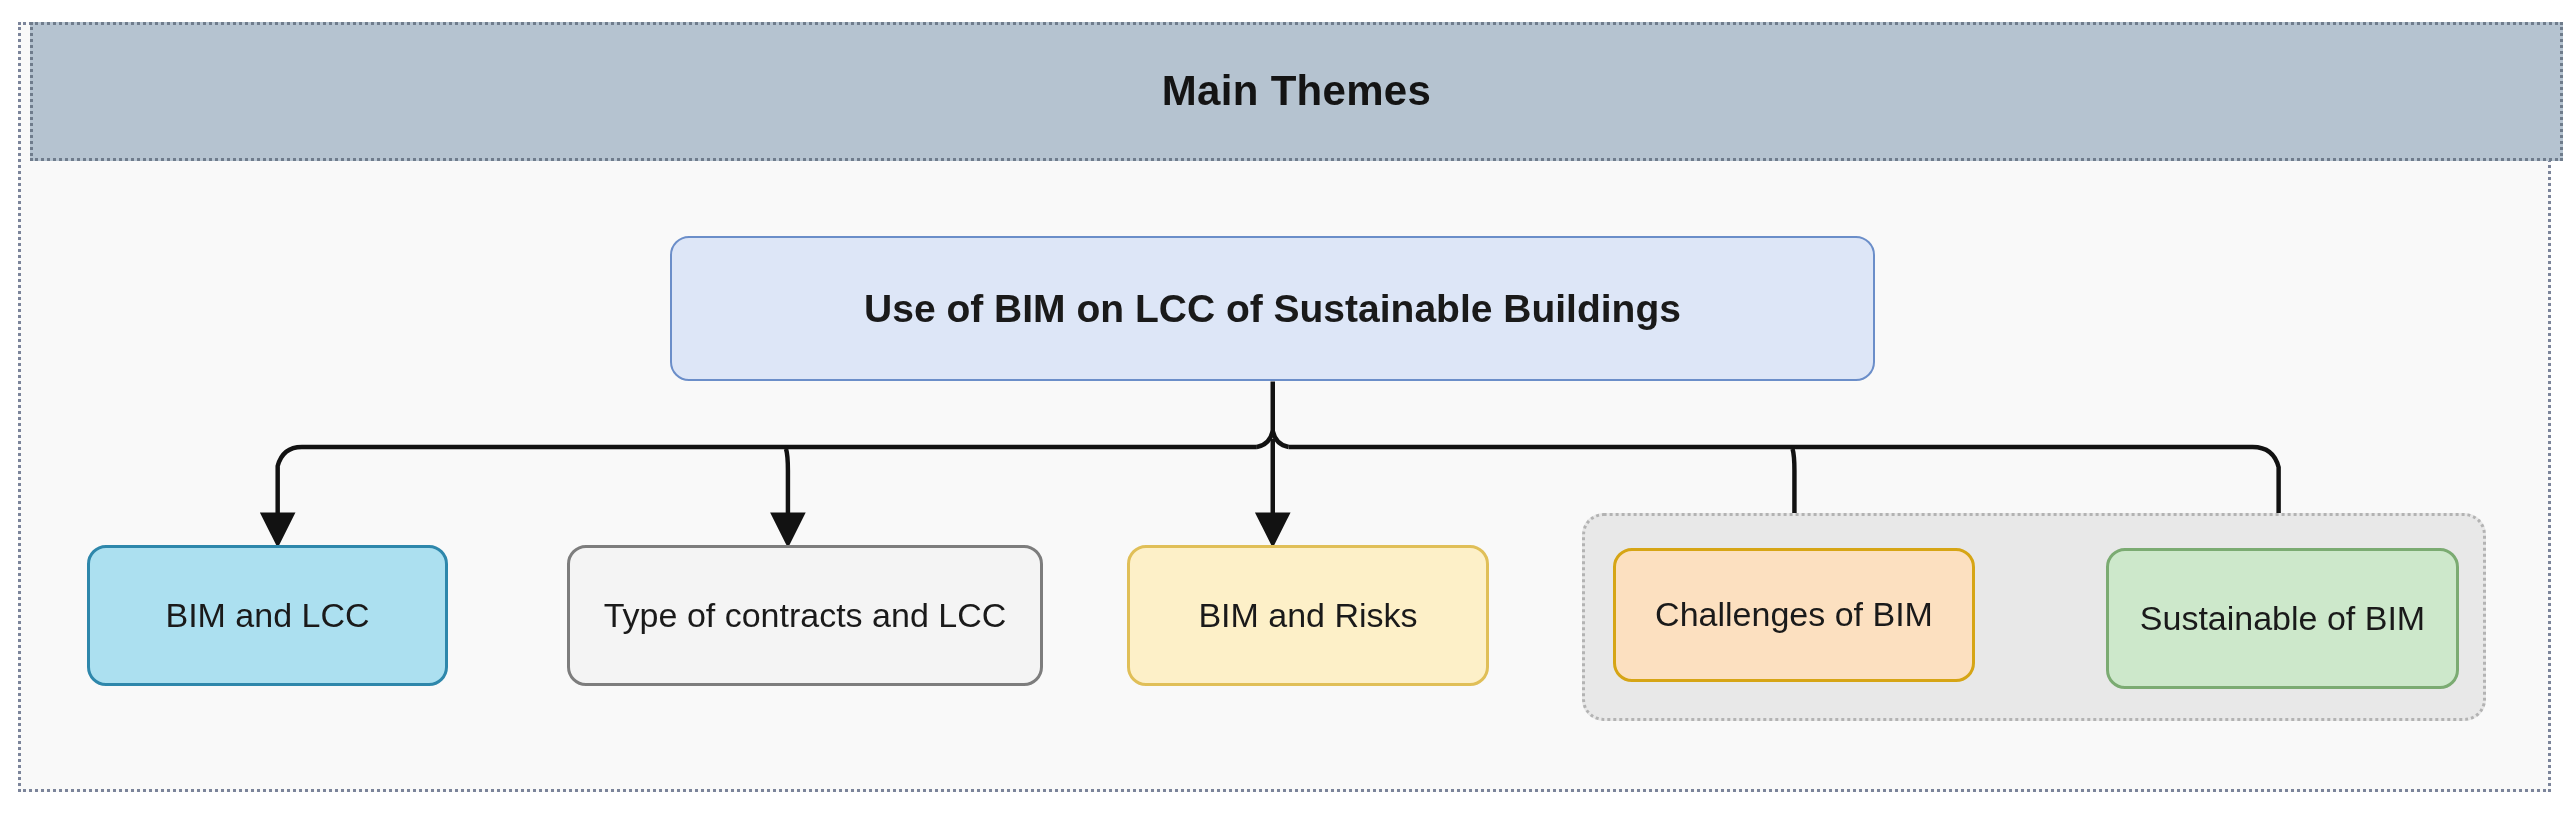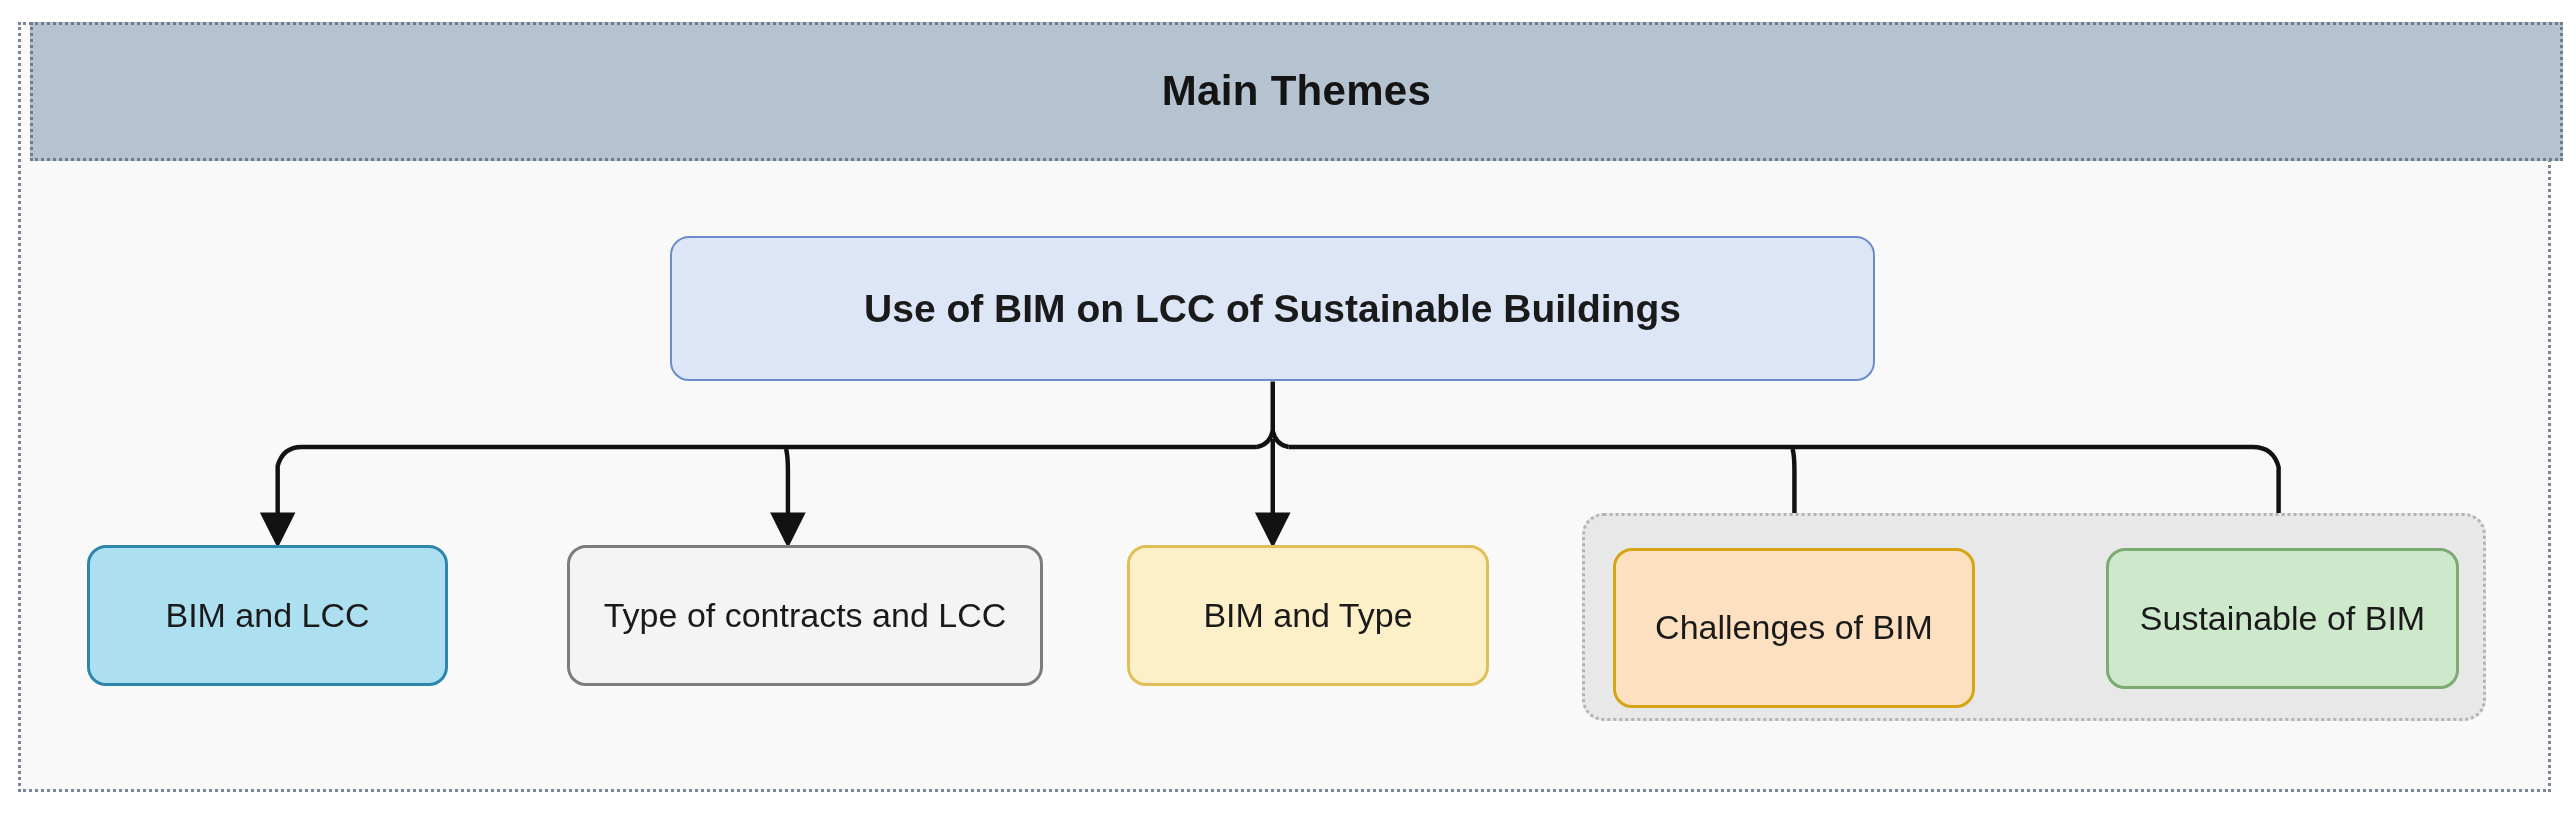--- a/index.html
+++ b/index.html
@@ -116,21 +116,21 @@
     background: #e8e8e8;
     border: 3.2px dotted #b3b3b3;
     border-radius: 21.6px;
     box-sizing: border-box;
   }
 
   .node-challenges {
     left: 1613px;
     top: 548px;
     width: 362px;
-    height: 160px;
+    height: 134px;
     background: #fce0c0;
     border: 3.8px solid #d6a515;
     font-size: 34px;
   }
 
   .node-advantages {
     left: 2106px;
     top: 548px;
     width: 353px;
     height: 141px;
@@ -200,21 +200,21 @@
 
   <div class="node node-bim-lcc">
     <span>BIM and LCC</span>
   </div>
 
   <div class="node node-contracts">
     <span>Type of contracts and LCC</span>
   </div>
 
   <div class="node node-risks">
-    <span>BIM and Type</span>
+    <span>BIM and Risks</span>
   </div>
 
   <div class="node node-challenges">
     <span>Challenges of BIM</span>
   </div>
 
   <div class="node node-advantages">
     <span>Sustainable of BIM</span>
   </div>
 

